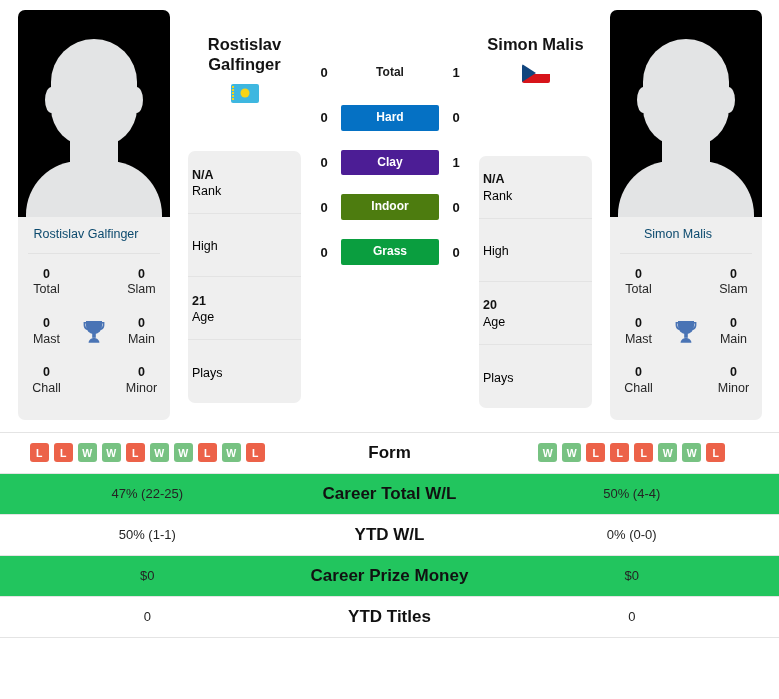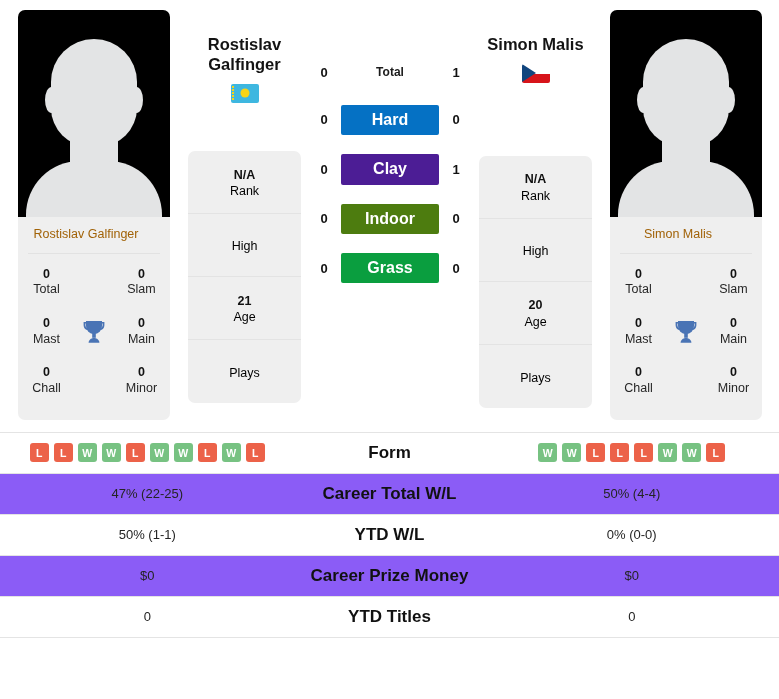--- a/index.html
+++ b/index.html
@@ -80,21 +80,21 @@
     transform: translateX(-50%);
     bottom: 0;
     width: 136px;
     height: 56px;
     background: #e3e4e5;
     border-radius: 54px 54px 0 0;
   }
   .photo-name {
     text-align: center;
     font-size: 12.5px;
-    color: #a16207;
+    color: #0c4a6e;
     padding: 11px 20px 11px 4px;
     line-height: 1.1;
   }
   .divider-line { height: 1px; background: #e2e2e2; margin: 0 10px; }
 
   .titles-grid {
     display: grid;
     grid-template-columns: 1fr auto 1fr;
     align-items: center;
     row-gap: 0;
@@ -121,21 +121,20 @@
   .info-card {
     width: 113px;
     flex: 0 0 113px;
     background: #efefef;
     border-radius: 7px;
     margin-top: 167px;
     overflow: hidden;
   }
   .info-row {
     padding: 14px 4px 13px 4px;
-    text-align: center;
     border-bottom: 1px solid #e3e3e3;
     min-height: 63px;
     display: flex;
     flex-direction: column;
     justify-content: center;
   }
   .info-row:last-child { border-bottom: none; }
   .info-row .val { font-size: 12.5px; font-weight: bold; color: #111; line-height: 1.3; min-height: 1px; }
   .info-row .cap { font-size: 12.5px; color: #000000; line-height: 1.3; }
 
@@ -204,21 +203,21 @@
   .h2h-score {
     width: 34px;
     text-align: center;
     font-size: 13px;
     font-weight: bold;
     color: #111;
   }
   .h2h-pill {
     width: 98px;
     text-align: center;
-    font-size: 16px;
+    font-size: 12px;
     font-weight: bold;
     color: #ffffff;
     padding: 6px 0;
     border-radius: 2px;
     line-height: 1.15;
   }
   .h2h-pill.plain {
     color: #1b1b1b;
     background: transparent;
     font-weight: bold;
@@ -230,21 +229,21 @@
     margin-top: 12px;
     border-top: 1px solid #e4e4e4;
     width: 779px;
   }
   .cmp-row {
     display: flex;
     align-items: center;
     min-height: 41px;
     border-bottom: 1px solid #e4e4e4;
   }
-  .cmp-row.alt { background: #8b5cf6; }
+  .cmp-row.alt { background: #22c55e; }
   .cmp-left, .cmp-right {
     flex: 1 1 0;
     display: flex;
     align-items: center;
     justify-content: center;
     font-size: 13px;
     color: #242424;
     padding: 6px 10px;
   }
   .cmp-mid {

